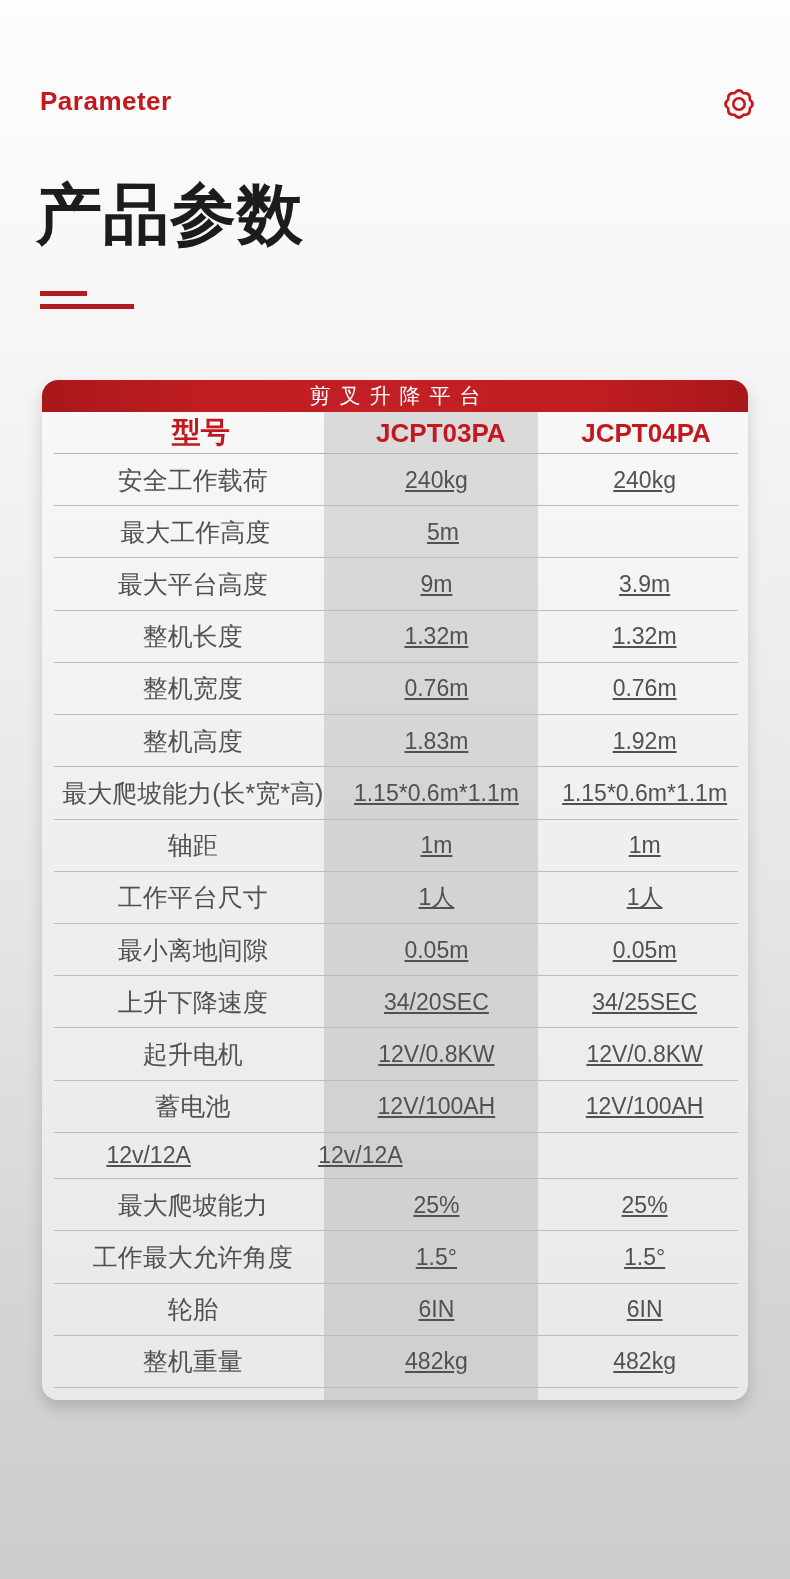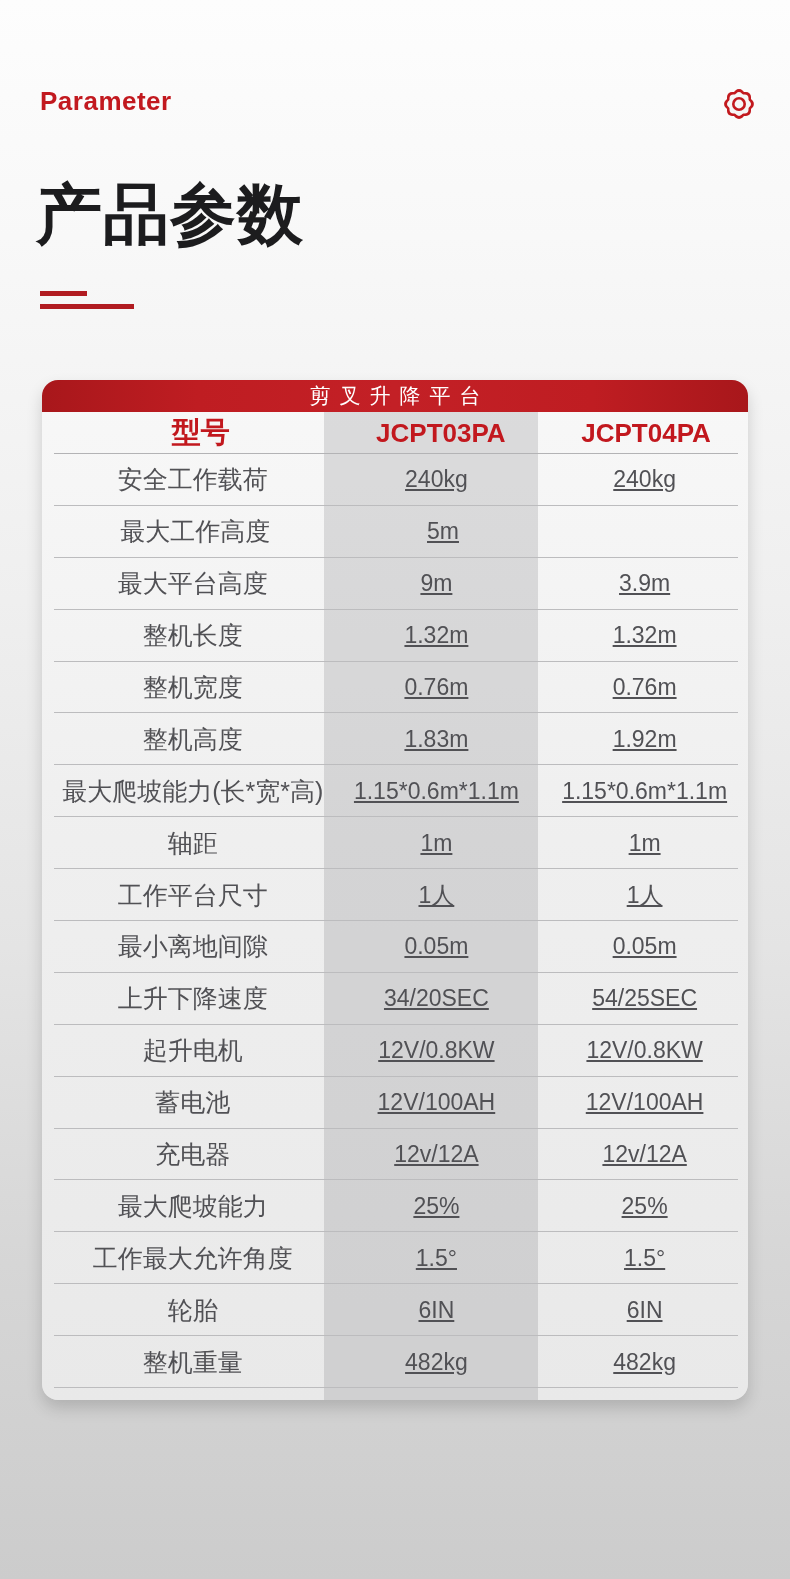--- a/index.html
+++ b/index.html
@@ -140,34 +140,33 @@
           <div class="cell c3">1人</div>
         </div>
         <div class="trow">
           <div class="cell c1">最小离地间隙</div>
           <div class="cell c2">0.05m</div>
           <div class="cell c3">0.05m</div>
         </div>
         <div class="trow">
           <div class="cell c1">上升下降速度</div>
           <div class="cell c2">34/20SEC</div>
-          <div class="cell c3">54/25SEC</div>
+          <div class="cell c3">34/25SEC</div>
         </div>
         <div class="trow">
           <div class="cell c1">起升电机</div>
           <div class="cell c2">12V/0.8KW</div>
           <div class="cell c3">12V/0.8KW</div>
         </div>
         <div class="trow">
           <div class="cell c1">蓄电池</div>
           <div class="cell c2">12V/100AH</div>
           <div class="cell c3">12V/100AH</div>
         </div>
         <div class="trow">
-          <div class="cell c1">充电器</div>
           <div class="cell c2">12v/12A</div>
           <div class="cell c3">12v/12A</div>
         </div>
         <div class="trow">
           <div class="cell c1">最大爬坡能力</div>
           <div class="cell c2">25%</div>
           <div class="cell c3">25%</div>
         </div>
         <div class="trow">
           <div class="cell c1">工作最大允许角度</div>

